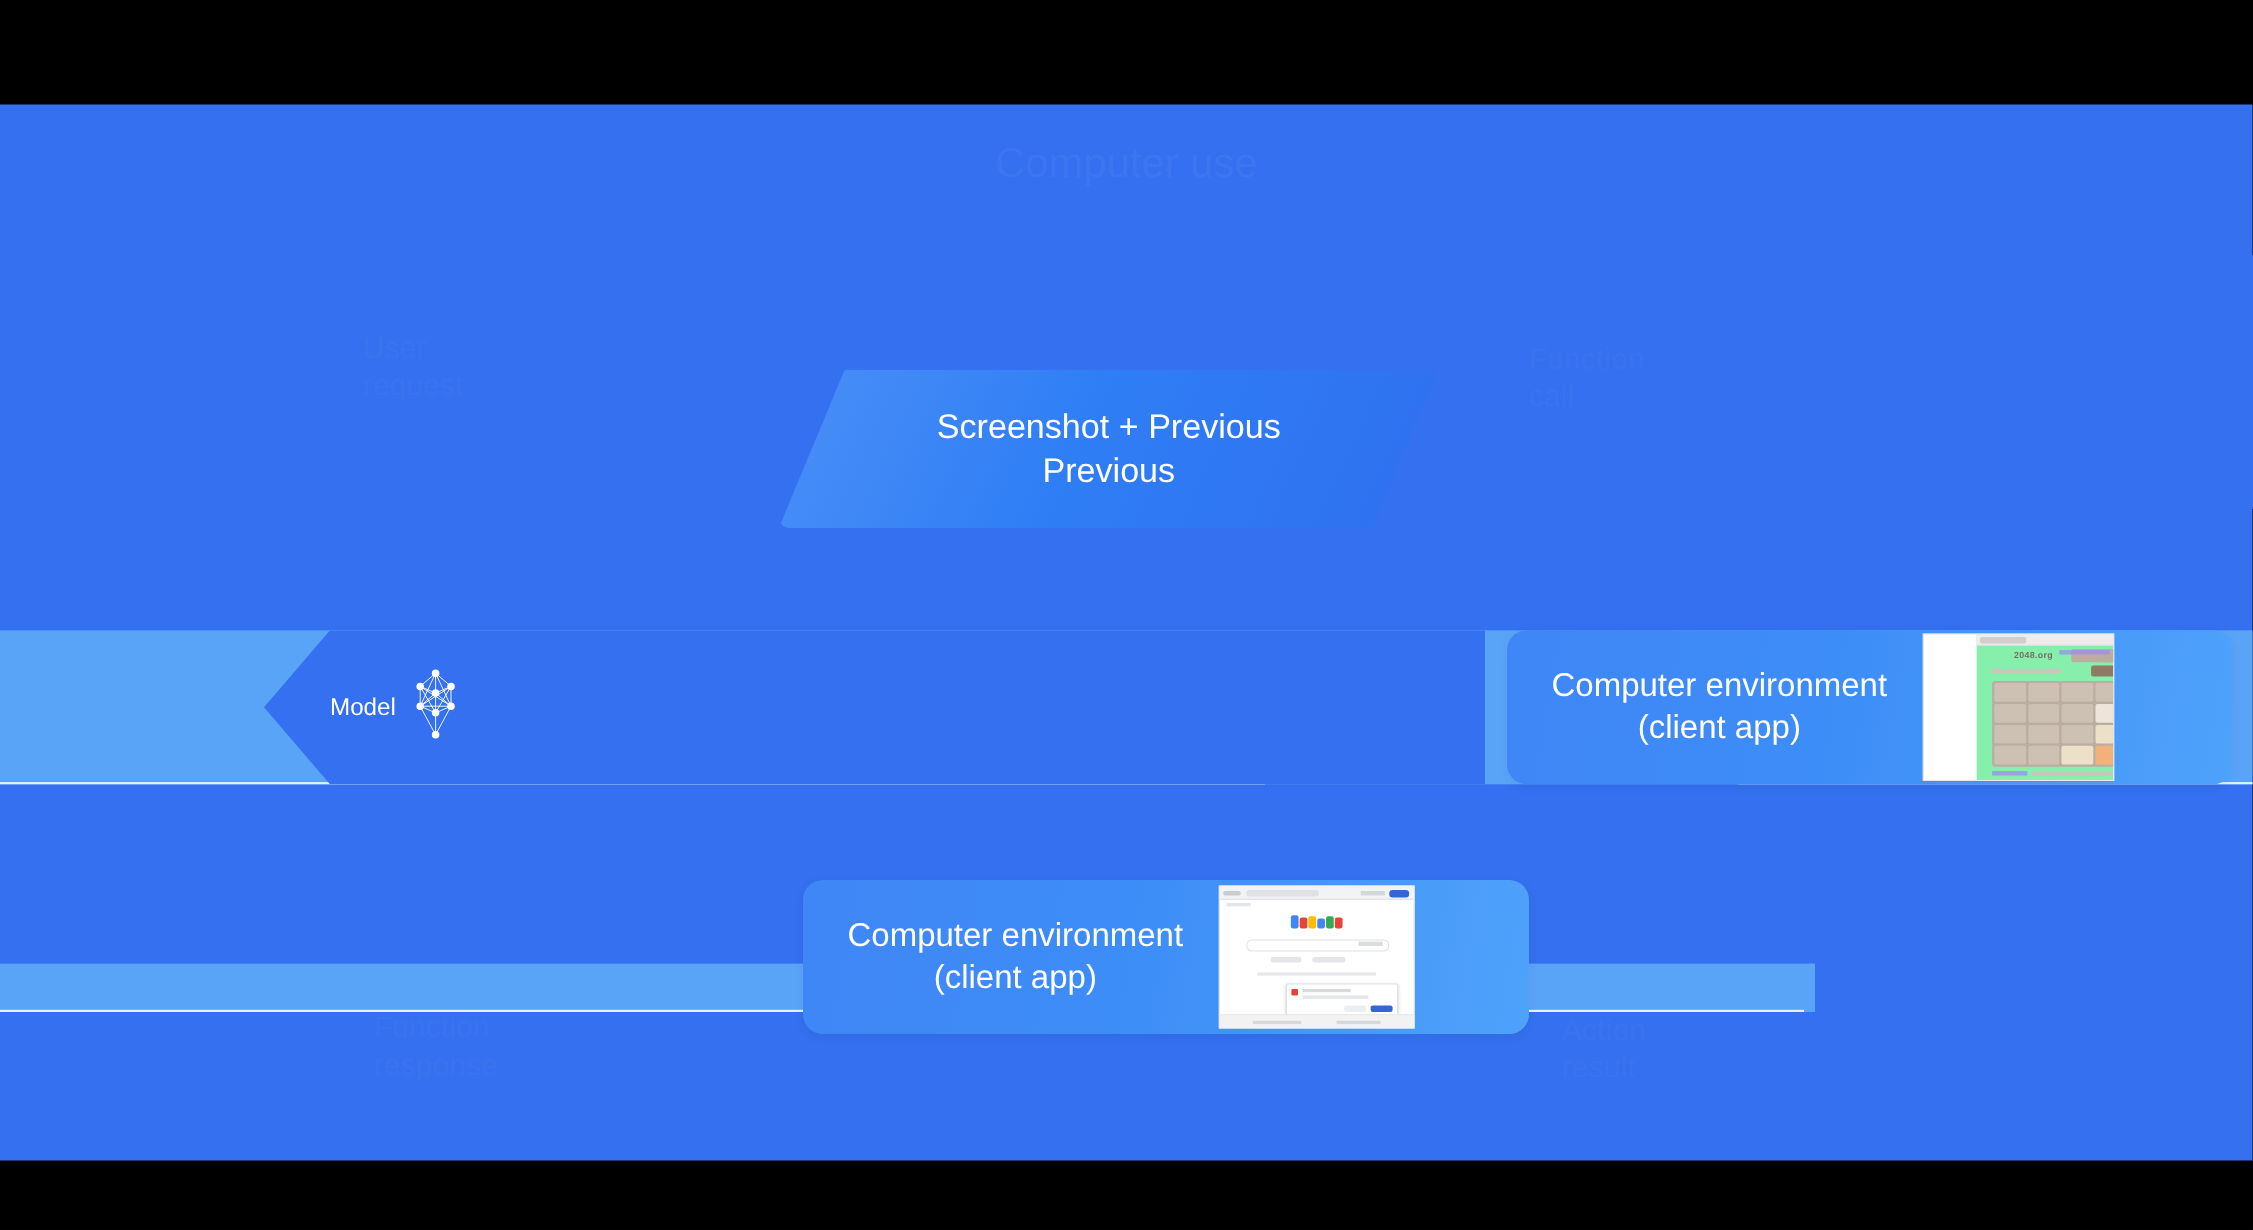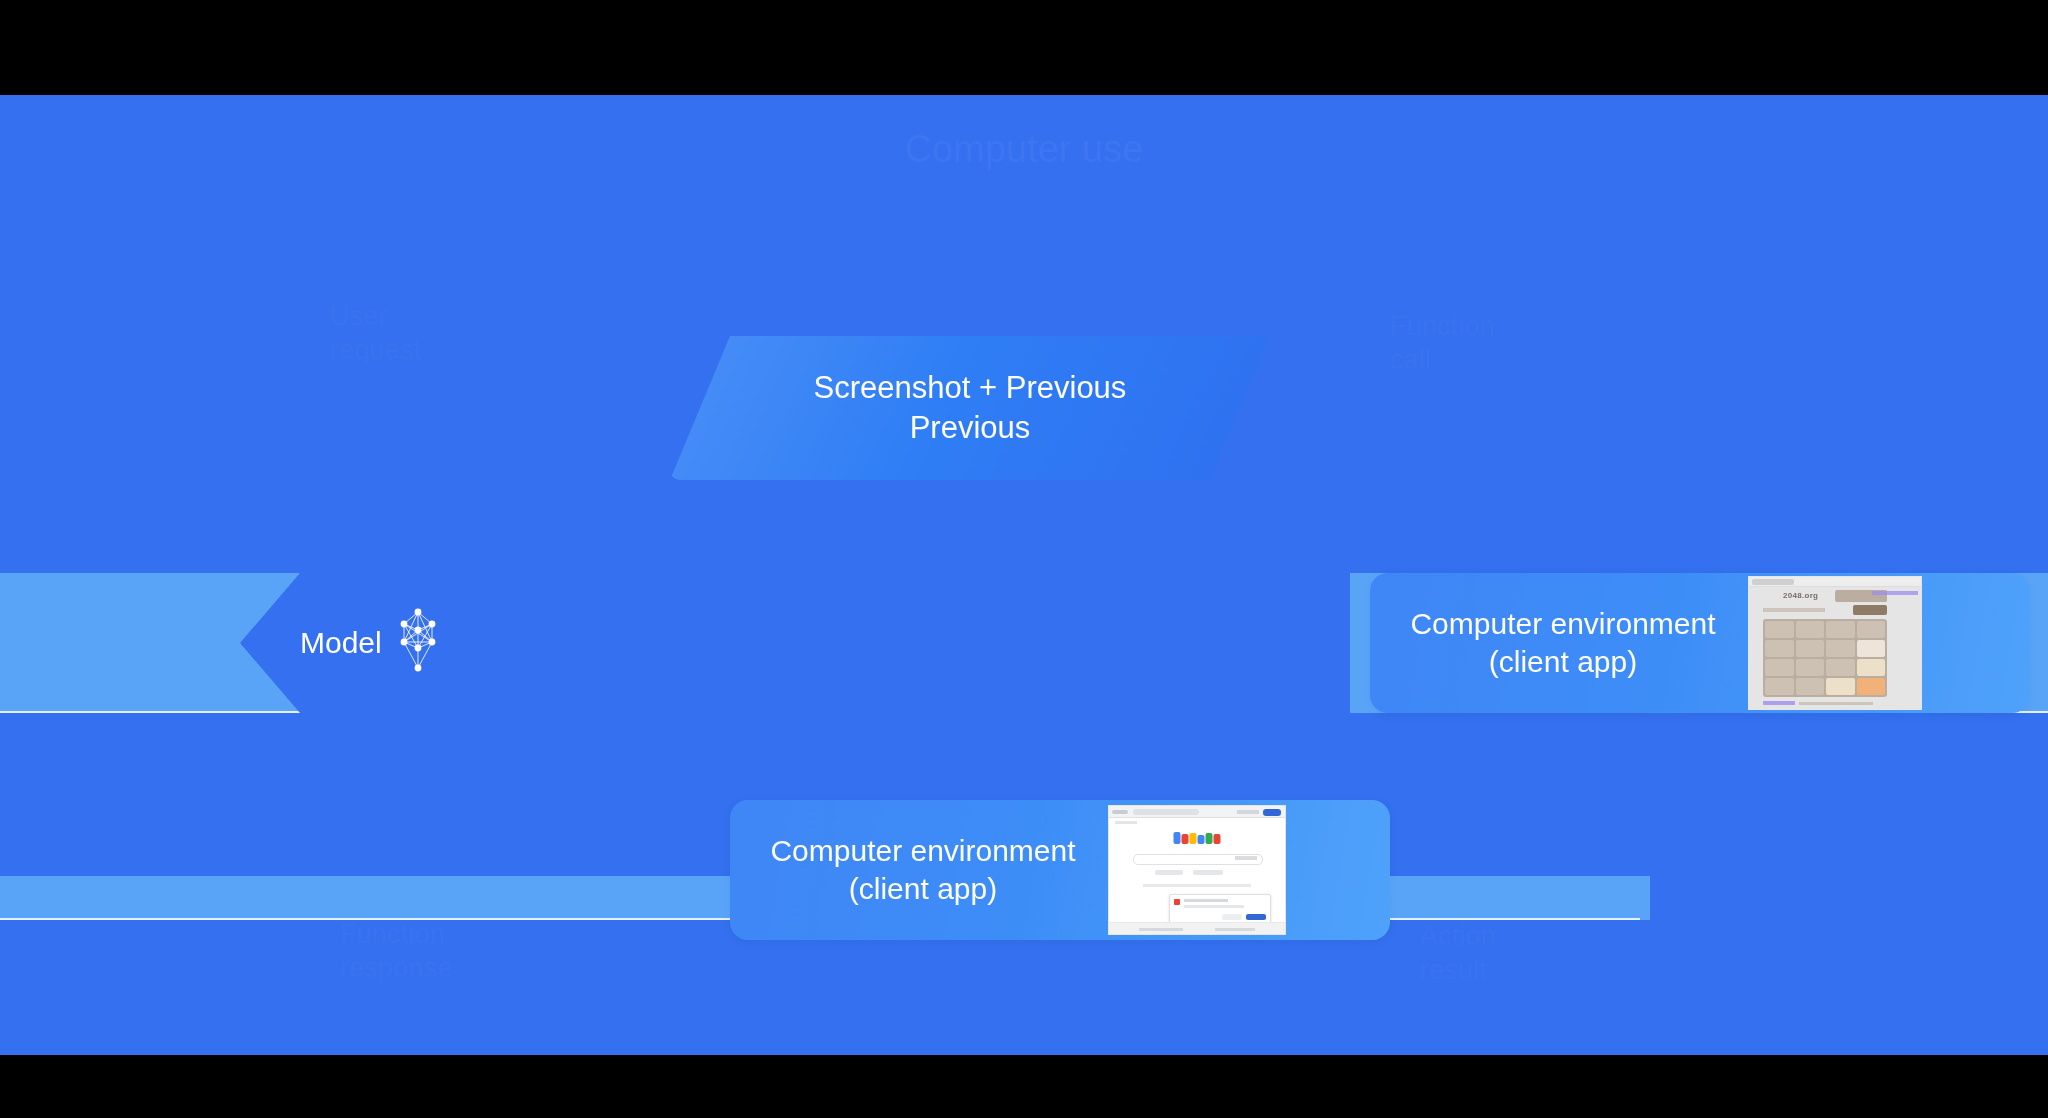--- a/index.html
+++ b/index.html
@@ -13,57 +13,57 @@
 
   
   .band{position:absolute;background:#5aa4f8;}
   .band-model{left:0;top:573px;width:2048px;height:140px;}
   .band-lower{left:0;top:876px;width:1650px;height:44px;}
 
   .hairline{position:absolute;height:2px;background:#ffffff;opacity:.85;}
 
   
   .para{
-    position:absolute;left:670px;top:336px;width:600px;height:144px;
+    position:absolute;left:708px;top:336px;width:600px;height:144px;
     background:linear-gradient(115deg,#4a8ff7 0%,#2f7ef5 45%,#2f6ff0 100%);
     clip-path:polygon(10% 0,100% 0,90% 100%,0% 100%);
     border-radius:10px;
     display:flex;align-items:center;justify-content:center;
   }
   .para-txt{color:#fff;font-size:31px;line-height:1.28;text-align:center;width:330px;}
 
   
   .chev{
     position:absolute;left:240px;top:573px;width:1110px;height:140px;
     background:#3470ef;
     clip-path:polygon(60px 0, 100% 0, 100% 100%, 60px 100%, 0 50%);
     display:flex;align-items:center;
   }
   .chev-inner{display:flex;align-items:center;gap:14px;margin-left:60px;}
-  .chev-label{color:#fff;font-size:30px;}
+  .chev-label{color:#fff;font-size:22px;}
   .nn{width:44px;height:74px;display:block;}
 
   
   .card{
     position:absolute;border-radius:18px;
     background:linear-gradient(100deg,#3f86f6 0%,#3d8df7 45%,#4fa2fa 100%);
     display:flex;align-items:center;
     box-shadow:0 2px 10px rgba(0,0,0,.06);
   }
   .card-a{left:1370px;top:573px;width:660px;height:140px;}
   .card-b{left:730px;top:800px;width:660px;height:140px;}
   .card-txt{color:#fff;font-size:30px;line-height:1.28;text-align:center;width:350px;margin-left:18px;}
 
   
   .thumb{background:#fff;border:1px solid #e6e6e6;position:relative;overflow:hidden;}
   .thumb-2048{width:172px;height:132px;margin-left:10px;}
   .thumb-goog{width:176px;height:128px;margin-left:10px;}
 
   
-  .t48{position:absolute;inset:0;background:#e5e5e5;}
+  .t48{position:absolute;inset:0;background:#86efac;margin-left:48px;}
   .t48-bar{position:absolute;left:0;top:0;width:100%;height:9px;background:#ededed;border-bottom:1px solid #ddd;}
   .t48-tab{position:absolute;left:3px;top:1.5px;width:42px;height:6px;background:#cfcfcf;border-radius:2px;}
   .t48-title{position:absolute;left:34px;top:14px;font-size:8px;font-weight:bold;color:#776e65;letter-spacing:.3px;}
   .t48-score{position:absolute;left:86px;top:13px;width:52px;height:12px;background:#bbada0;border-radius:2px;}
   .t48-score2{position:absolute;left:112px;top:13px;width:26px;height:12px;background:#bbada0;border-radius:2px;}
   .t48-links{position:absolute;right:3px;top:14px;width:46px;height:4px;background:#9b8ef0;opacity:.75;}
   .t48-sub{position:absolute;left:14px;top:31px;width:62px;height:4px;background:#cdc5bc;}
   .t48-new{position:absolute;left:104px;top:28px;width:34px;height:10px;background:#8f7a66;border-radius:2px;}
   .t48-grid{position:absolute;left:14px;top:42px;width:124px;height:78px;background:#bbada0;
             border-radius:3px;display:grid;grid-template-columns:repeat(4,1fr);grid-template-rows:repeat(4,1fr);gap:2px;padding:2px;box-sizing:border-box;}

